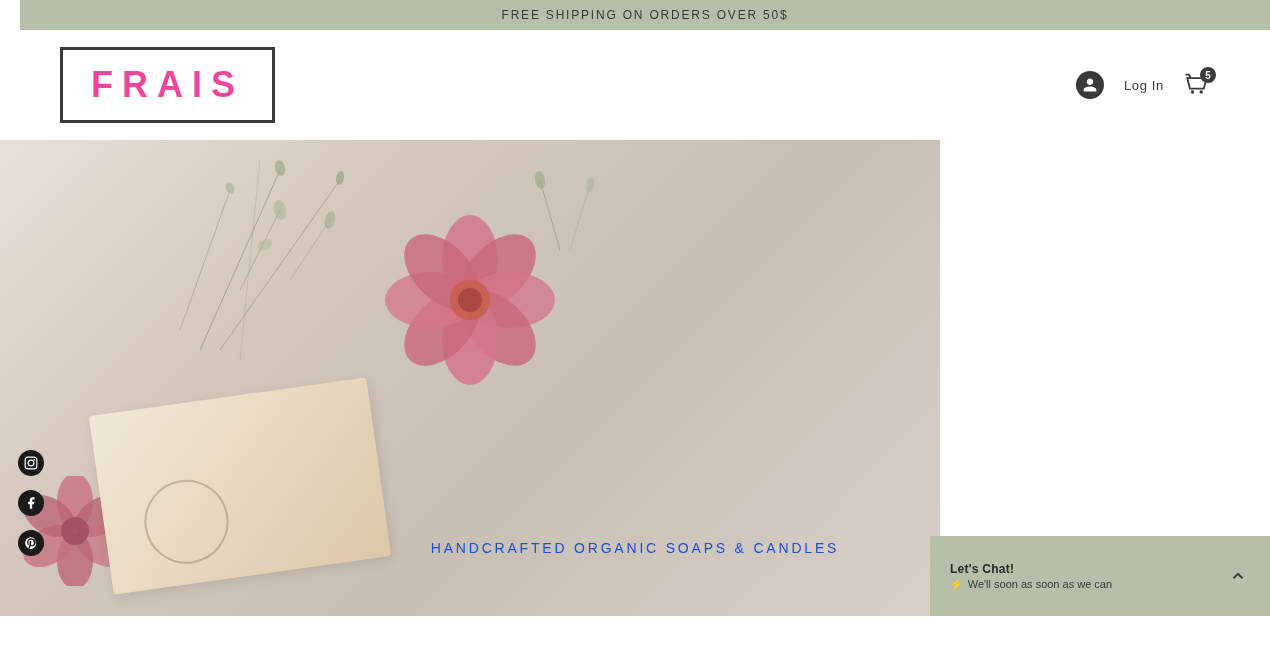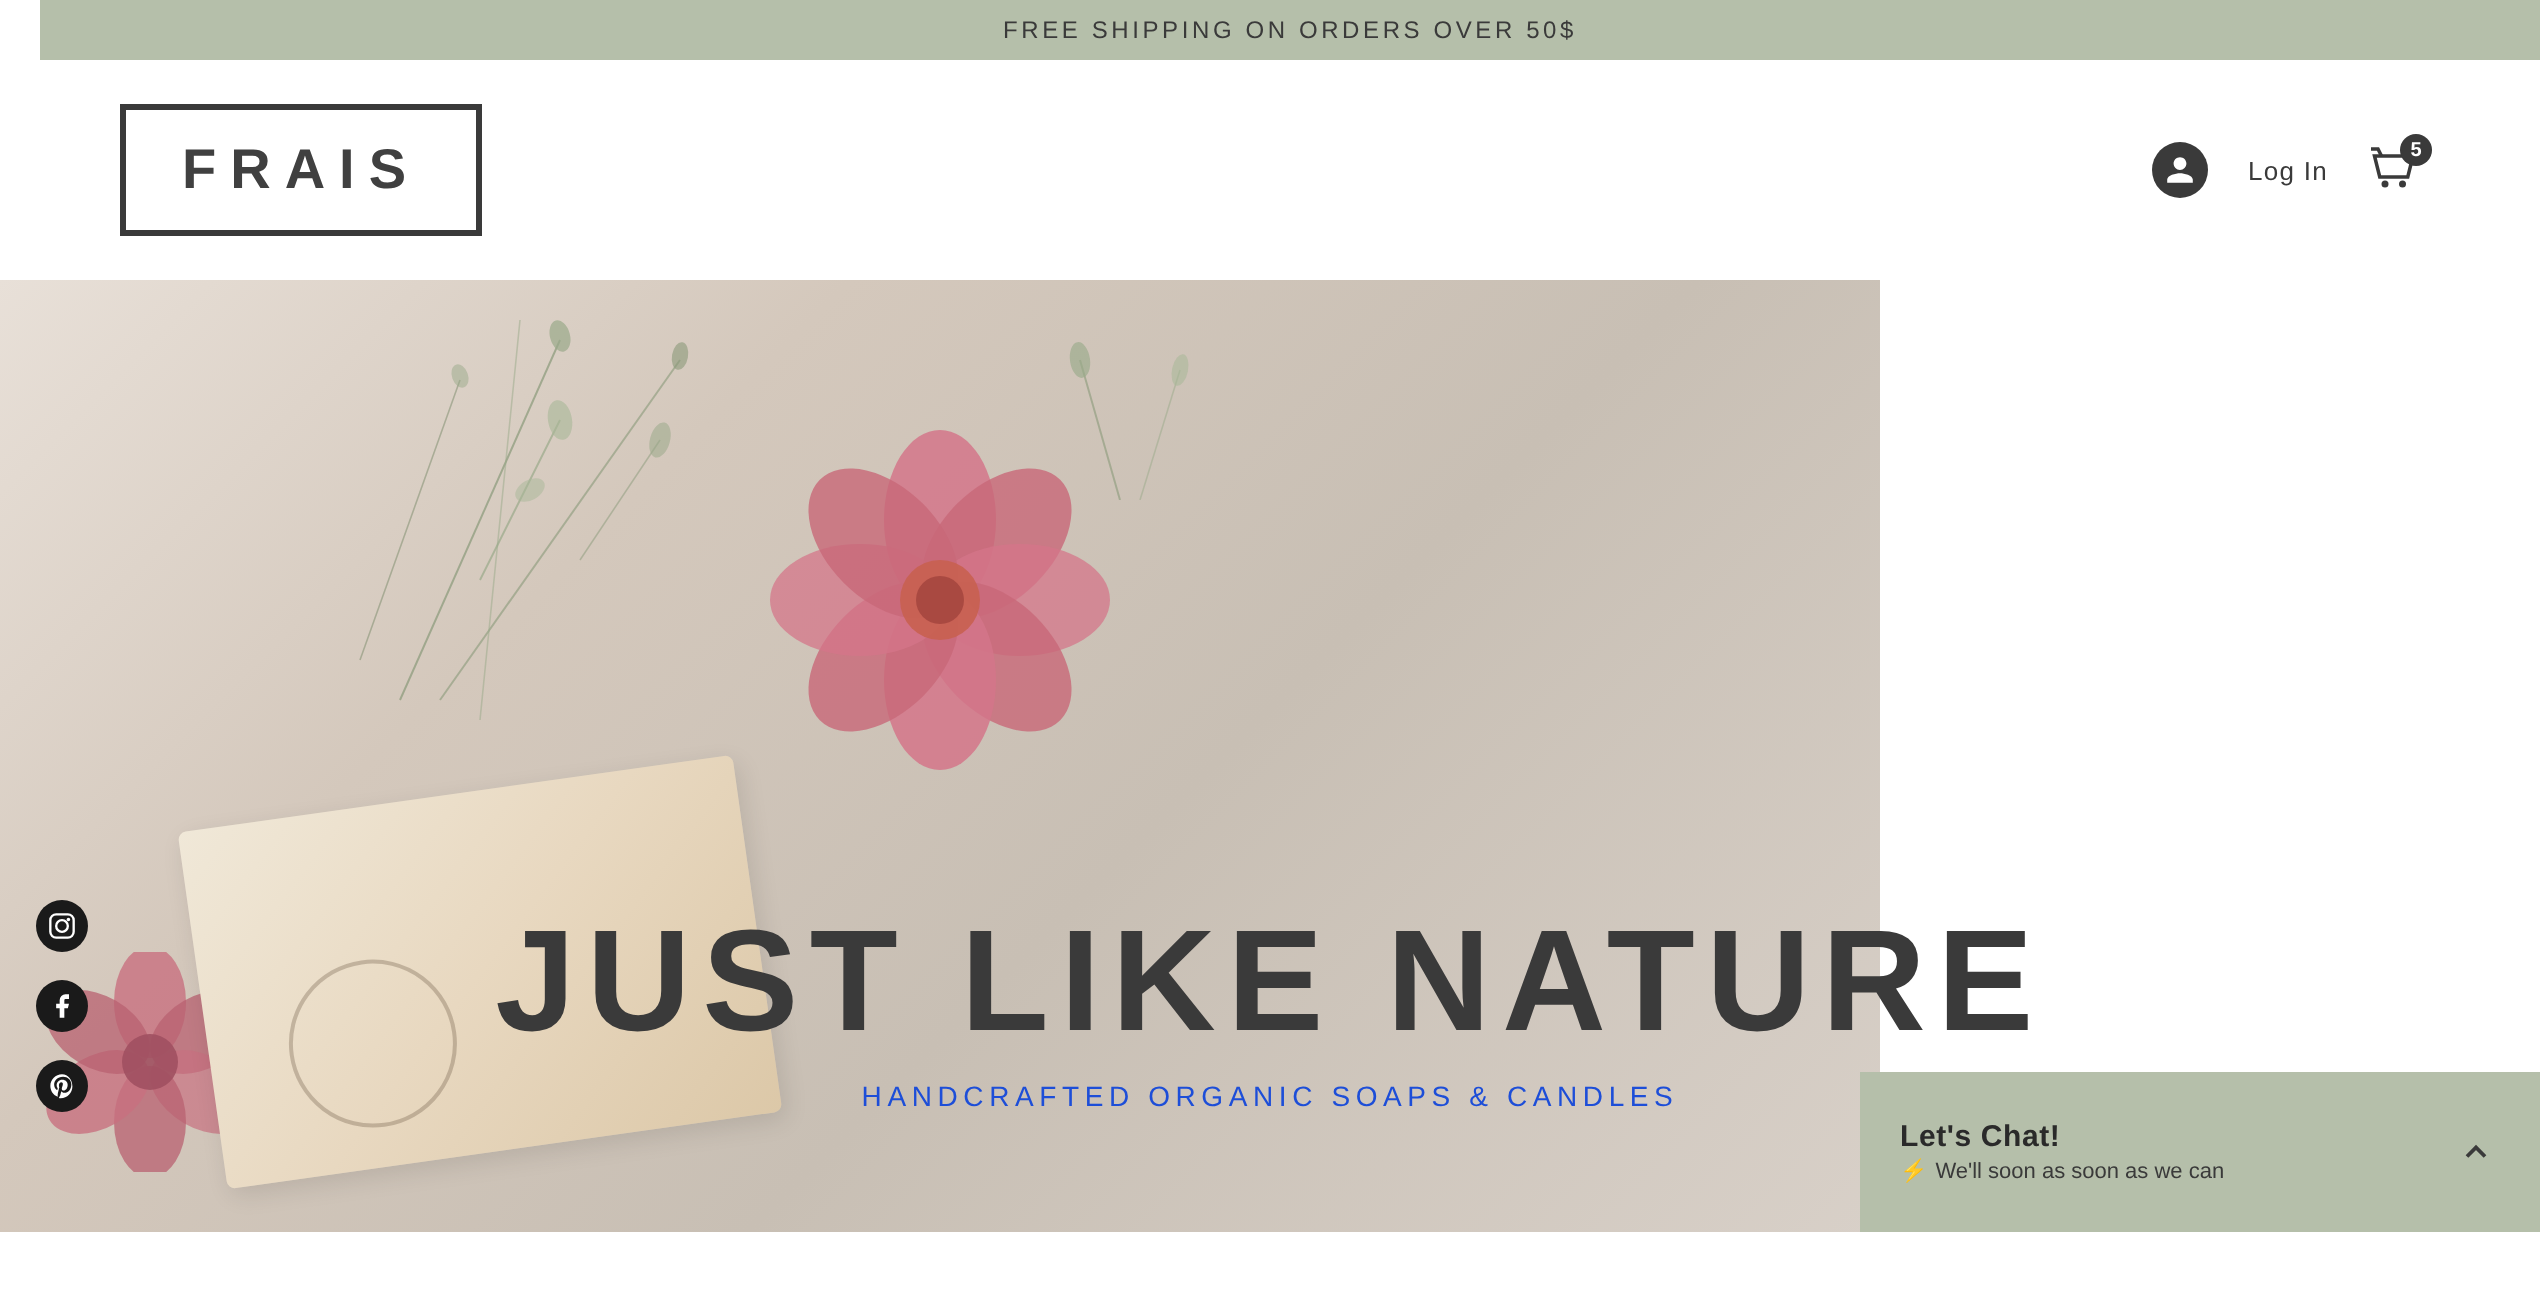--- a/index.html
+++ b/index.html
@@ -39,24 +39,24 @@
       margin-right: 40px;
     }
 
     .logo-box {
       border: 3px solid #3a3a3a;
       padding: 14px 28px;
       display: inline-block;
     }
 
     .logo-text {
-      font-size: 28px;
+      font-size: 36px;
       font-weight: 700;
       letter-spacing: 0.25em;
-      color: #404040;
+      color: #ec4899;
       font-family: Arial, sans-serif;
     }
 
     
     nav {
       display: flex;
       align-items: center;
       flex: 1;
       gap: 0;
     }
@@ -255,21 +255,21 @@
       padding: 0 20px;
       gap: 12px;
       z-index: 30;
     }
 
     .chat-text-area {
       flex: 1;
     }
 
     .chat-title {
-      font-size: 15px;
+      font-size: 12px;
       font-weight: 700;
       color: #2a2a2a;
       letter-spacing: 0.02em;
     }
 
     .chat-subtitle {
       font-size: 11px;
       color: #3a3a3a;
       margin-top: 2px;
       display: flex;
@@ -405,21 +405,20 @@
     </div>
     <div class="social-icon">
       <svg width="14" height="14" viewBox="0 0 24 24" fill="white">
         <path d="M12 2C6.48 2 2 6.48 2 12c0 4.24 2.65 7.86 6.39 9.29-.09-.78-.17-1.98.03-2.83.19-.77 1.28-5.43 1.28-5.43s-.33-.66-.33-1.63c0-1.53.89-2.67 1.99-2.67.94 0 1.39.7 1.39 1.55 0 .94-.6 2.36-.91 3.67-.26 1.1.54 1.99 1.61 1.99 1.93 0 3.41-2.04 3.41-4.97 0-2.6-1.87-4.42-4.54-4.42-3.09 0-4.9 2.32-4.9 4.72 0 .93.36 1.93.81 2.48.09.11.1.2.07.32-.08.34-.27 1.1-.31 1.25-.05.2-.16.24-.38.15-1.43-.67-2.33-2.77-2.33-4.47 0-3.63 2.64-6.97 7.61-6.97 4 0 7.11 2.85 7.11 6.66 0 3.97-2.5 7.16-5.98 7.16-1.17 0-2.27-.61-2.64-1.32l-.72 2.68c-.26.99-.96 2.23-1.43 2.99.54.17 1.1.26 1.69.26 5.52 0 10-4.48 10-10S17.52 2 12 2z"></path>
       </svg>
     </div>
   </div>
 
   <div class="hero-text">
     <div class="hero-headline">
-      <div>JUST LIKE NATURE</div>
     </div>
     <div class="hero-subtitle">HANDCRAFTED ORGANIC SOAPS &amp; CANDLES</div>
   </div>
 
   <div class="chat-widget">
     <div class="chat-text-area">
       <div class="chat-title">Let's Chat!</div>
       <div class="chat-subtitle">
         <span>⚡</span>
         <span>We'll soon as soon as we can</span>

